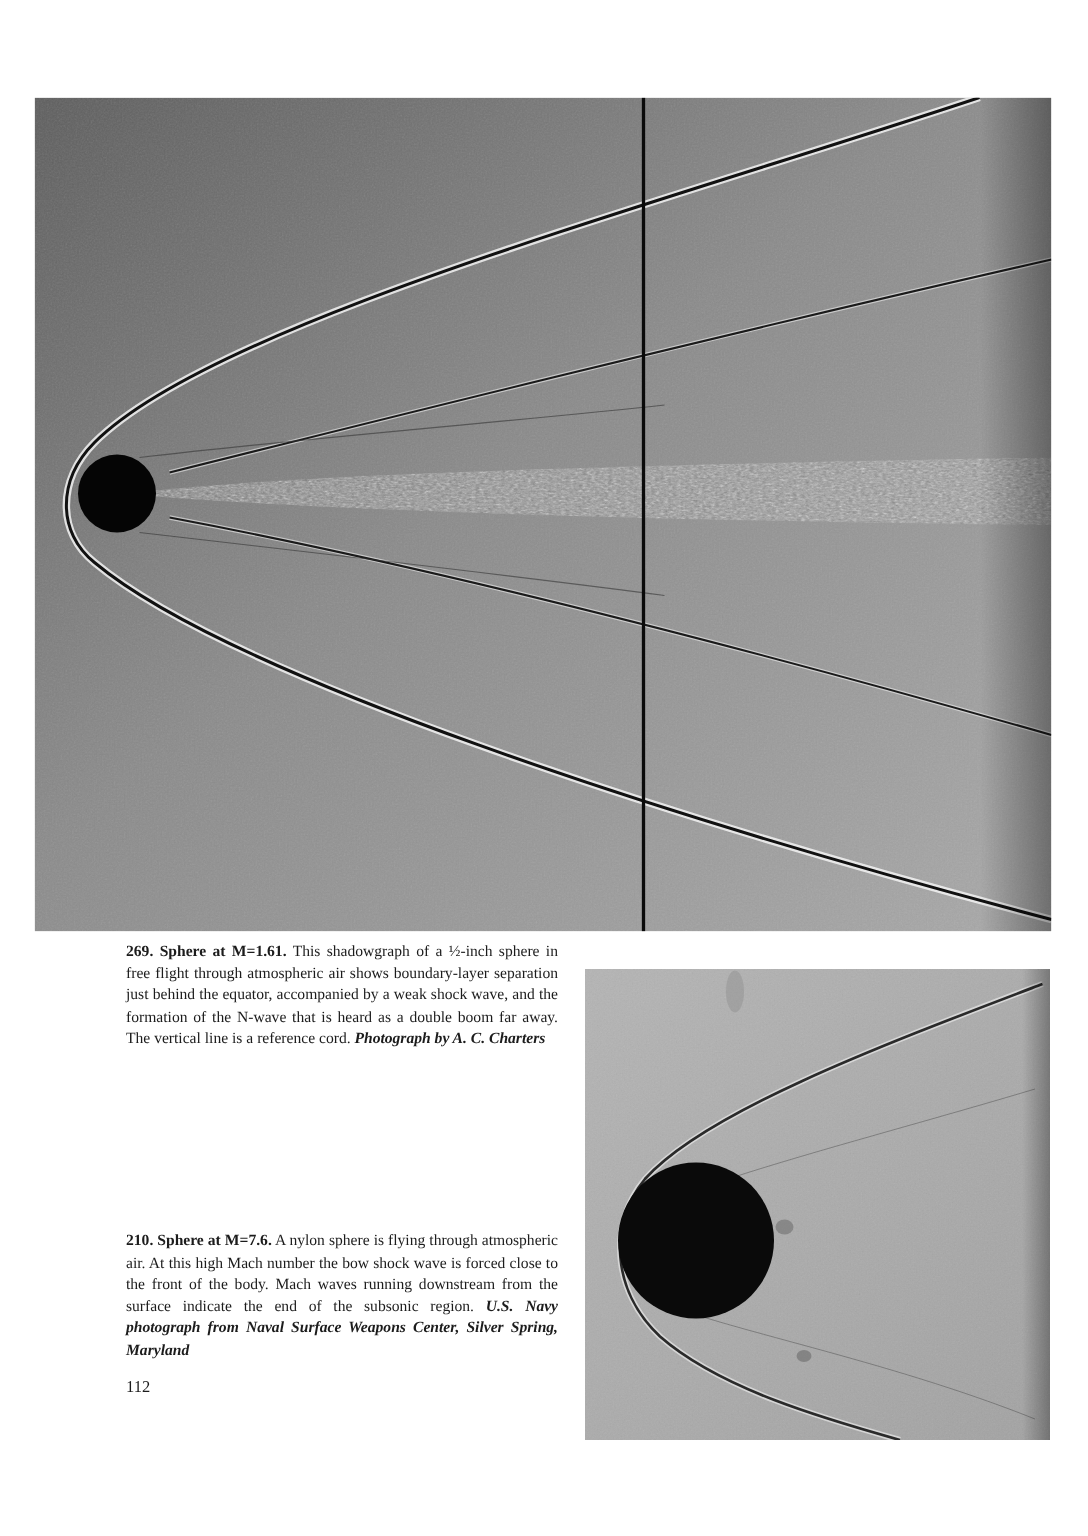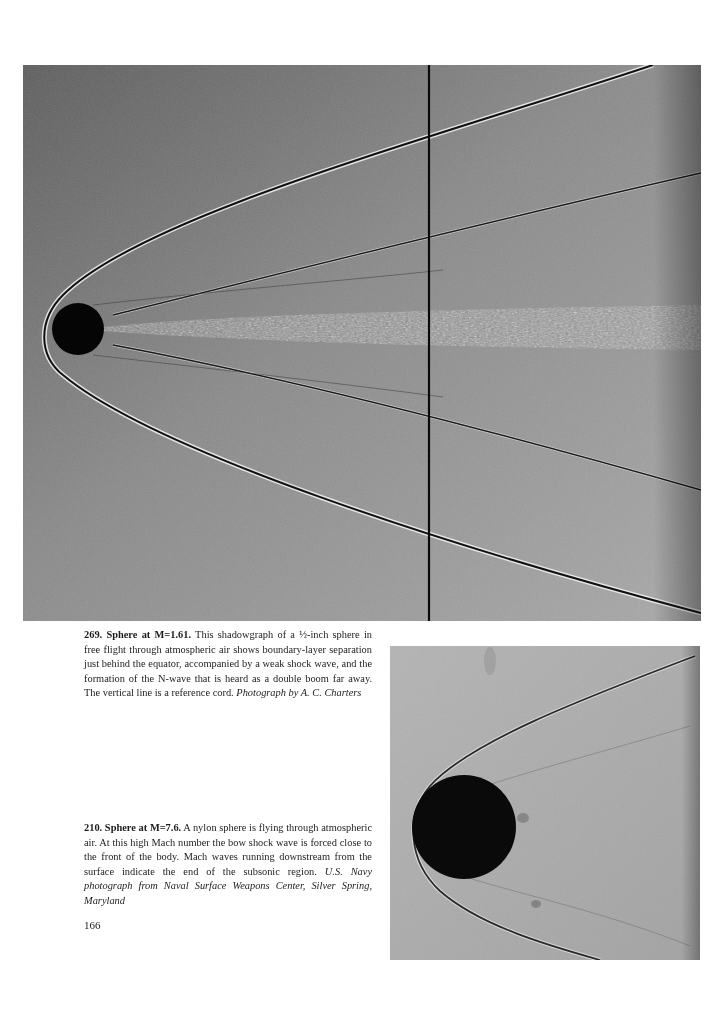--- a/index.html
+++ b/index.html
@@ -13,21 +13,21 @@
   .photo svg { display: block; width: 100%; height: 100%; }
   #fig269 { left: 23px; top: 65px; width: 678px; height: 556px; }
   #fig270 { left: 390px; top: 646px; width: 310px; height: 314px; }
   .caption {
     position: absolute; font-size: 10.4px; line-height: 14.6px;
     text-align: justify; text-align-last: left; color: #1c1c1c;
   }
   #cap269 { left: 84px; top: 628px; width: 288px; }
   #cap270 { left: 84px; top: 821px; width: 288px; }
   .caption .lead { font-weight: bold; }
-  .caption .credit { font-style: italic; }
+  .caption .credit { font-style: italic; font-weight: bold; }
   #page-number {
     position: absolute; left: 84px; top: 919px;
     font-size: 11px; color: #1c1c1c;
   }
 </style>
 </head>
 <body>
 
 <div class="photo" id="fig269">
   <svg viewBox="0 0 678 556" preserveAspectRatio="none">
@@ -122,13 +122,13 @@
 </div>
 
 <p class="caption" id="cap269" style="margin:0">
   <span class="lead">269. Sphere at M=1.61.</span><span> This shadowgraph of a ½-inch sphere in free flight through atmospheric air shows boundary-layer separation just behind the equator, accompanied by a weak shock wave, and the formation of the N-wave that is heard as a double boom far away. The vertical line is a reference cord. </span><span class="credit">Photograph by A. C. Charters</span>
 </p>
 
 <p class="caption" id="cap270" style="margin:0">
   <span class="lead">210. Sphere at M=7.6.</span><span> A nylon sphere is flying through atmospheric air. At this high Mach number the bow shock wave is forced close to the front of the body. Mach waves running downstream from the surface indicate the end of the subsonic region. </span><span class="credit">U.S. Navy photograph from Naval Surface Weapons Center, Silver Spring, Maryland</span>
 </p>
 
-<div id="page-number">166</div>
+<div id="page-number">112</div>
 
 </body></html>

